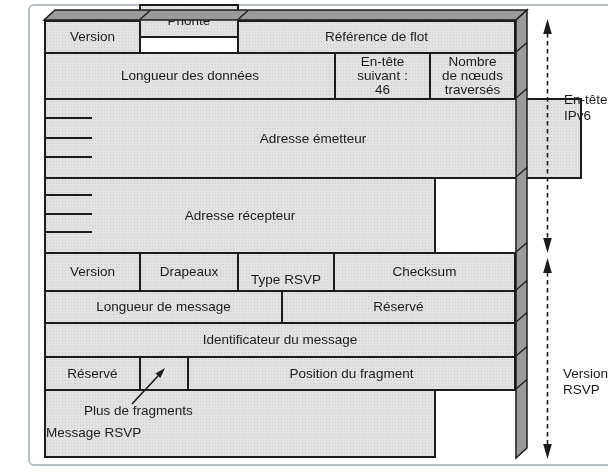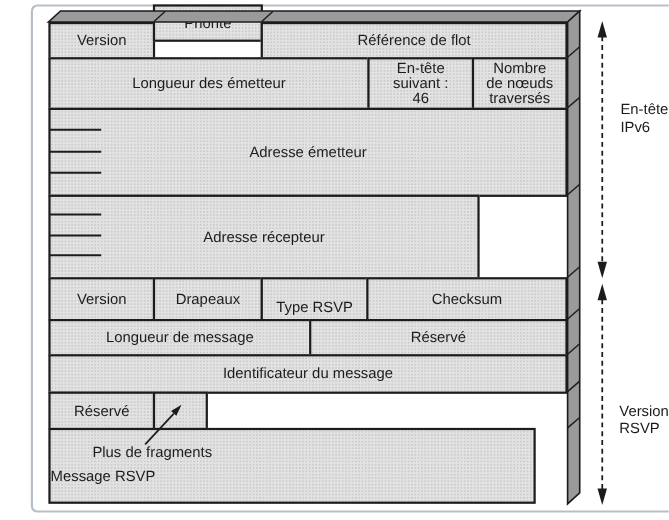--- a/index.html
+++ b/index.html
@@ -27,45 +27,46 @@
 </head>
 <body>
 
 <div id="stage">
   <div class="frame"></div>
 
   <div class="cell" style="left:20px;top:20px;width:97px;height:34px">Version</div>
   <div class="cell" style="left:115px;top:4px;width:100px;height:34px">Priorité</div>
   <div class="cell" style="left:213px;top:20px;width:279px;height:34px">Référence de flot</div>
 
-  <div class="cell" style="left:20px;top:52px;width:292px;height:48px">Longueur des émetteur</div>
+  <div class="cell" style="left:20px;top:52px;width:292px;height:48px">Longueur des données</div>
   <div class="cell" style="left:310px;top:52px;width:97px;height:48px">En-tête
 suivant :
 46</div>
   <div class="cell" style="left:405px;top:52px;width:87px;height:48px">Nombre
 de nœuds
 traversés</div>
 
-  <div class="cell" style="left:20px;top:98px;width:472px;height:81px">Adresse émetteur</div>
+  <div class="cell" style="left:20px;top:98px;width:538px;height:81px">Adresse émetteur</div>
   <div class="cell" style="left:20px;top:177px;width:392px;height:77px">Adresse récepteur</div>
 
   <div class="cell" style="left:20px;top:252px;width:97px;height:40px">Version</div>
   <div class="cell" style="left:115px;top:252px;width:100px;height:40px">Drapeaux</div>
   <div class="cell" style="left:213px;top:252px;width:98px;height:55px">Type RSVP</div>
   <div class="cell" style="left:20px;top:290px;width:239px;height:34px">Longueur de message</div>
 
   <div class="cell" style="left:309px;top:252px;width:183px;height:40px">Checksum</div>
   <div class="cell" style="left:257px;top:290px;width:235px;height:34px">Réservé</div>
 
   <div class="cell" style="left:20px;top:322px;width:472px;height:36px">Identificateur du message</div>
 
   <div class="cell" style="left:20px;top:356px;width:97px;height:35px">Réservé</div>
   <div class="cell" style="left:115px;top:356px;width:50px;height:35px"></div>
+  <div class="cell" style="left:163px;top:356px;width:329px;height:35px">Position du fragment</div>
 
-  <div class="cell" style="left:20px;top:389px;width:443px;height:69px;align-items:flex-start;justify-content:flex-start">
+  <div class="cell" style="left:20px;top:389px;width:392px;height:69px;align-items:flex-start;justify-content:flex-start">
     <span class="freeLabel" style="left:38px;top:12px;white-space:nowrap">Plus de fragments</span>
     <span class="freeLabel" style="left:0;top:34px;width:472px;text-align:left">Message RSVP</span>
   </div>
 
   <div class="freeLabel" style="left:540px;top:92px">En-tête
 IPv6</div>
   <div class="freeLabel" style="left:539px;top:366px">Version
 RSVP</div>
 
   <svg class="deco" width="608" height="473" viewBox="0 0 608 473">

